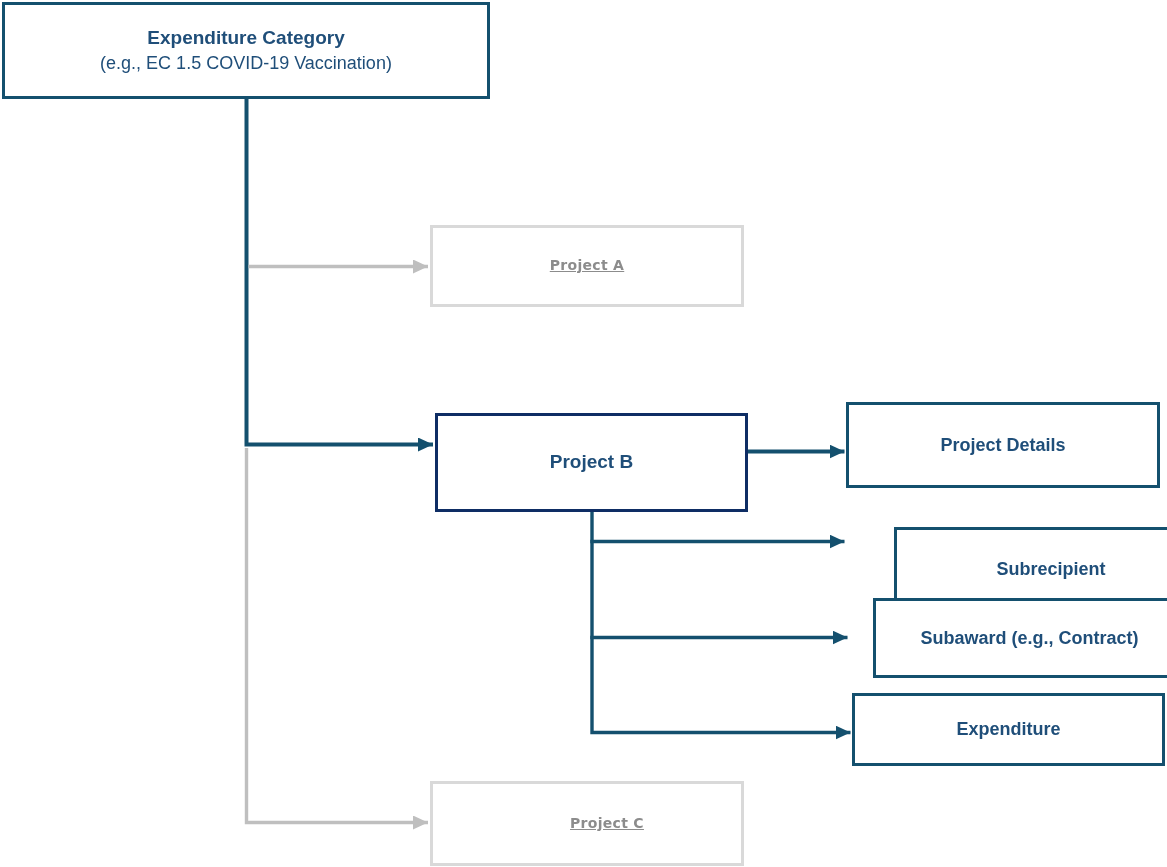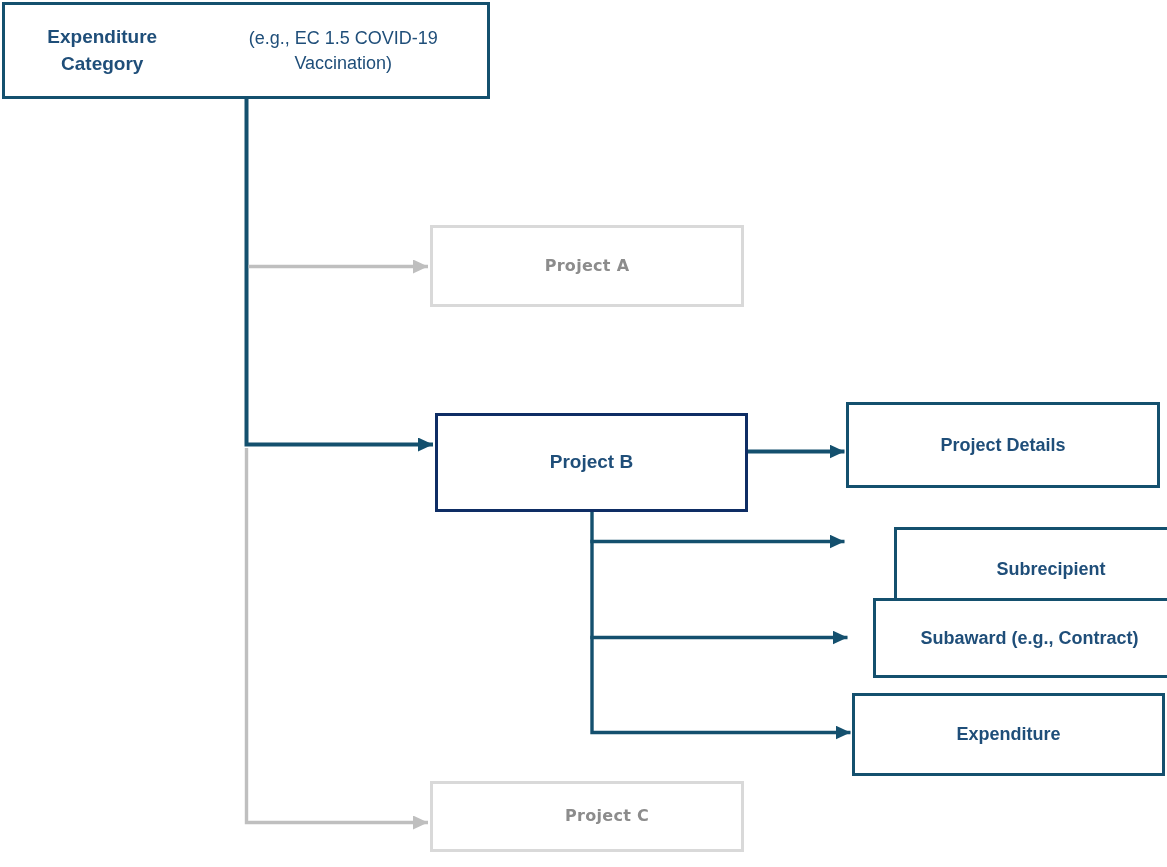--- a/index.html
+++ b/index.html
@@ -19,44 +19,44 @@
     overflow:hidden;
   }
   svg.connectors{
     position:absolute;left:0;top:0;
     width:1167px;height:867px;
     z-index:1;
   }
   .node{
     position:absolute;
     box-sizing:border-box;
-    display:flex;
+    display:flex;flex-direction:column;
     justify-content:center;align-items:center;
     text-align:center;
     background:#ffffff;
     z-index:2;
   }
   .node.dark{border:3px solid var(--teal);color:var(--textblue);}
   .node.navy{border:3px solid var(--navy);color:var(--textblue);}
   .node.muted{border:3px solid var(--graybrd);color:var(--graytxt);}
   .node .title{font-weight:bold;font-size:19px;line-height:1.38;}
   .node .subtitle{font-size:18px;line-height:1.38;}
   .node.small-label .title{font-size:18px;text-align:right;}
   .node.muted .title{
     font-family:"DejaVu Sans", sans-serif;
-    font-size:16px;letter-spacing:0.3px;
+    font-size:14px;letter-spacing:0.3px;text-decoration:underline;
   }
   #n-ec{left:2px;top:2px;width:488px;height:97px;}
   #n-pa{left:430px;top:225px;width:314px;height:82px;}
   #n-pb{left:435px;top:393px;width:313px;height:99px;padding:0 27px;margin-top:20px;}
-  #n-pc{left:430px;top:781px;width:314px;height:71px;padding-left:40px;}
+  #n-pc{left:430px;top:781px;width:314px;height:85px;padding-left:40px;}
   #n-pd{left:846px;top:402px;width:314px;height:86px;}
   #n-sr{left:894px;top:499px;width:314px;height:84px;margin-top:28px;}
   #n-sa{left:849px;top:598px;width:313px;height:80px;margin-left:24px;}
-  #n-ex{left:852px;top:693px;width:313px;height:83px;}
+  #n-ex{left:852px;top:693px;width:313px;height:73px;}
 </style>
 </head>
 <body>
 
 <div class="canvas">
 
   <svg class="connectors" viewBox="0 0 1167 867" xmlns="http://www.w3.org/2000/svg">
     <defs>
       <marker id="arrDark" markerUnits="userSpaceOnUse" markerWidth="16" markerHeight="14" refX="15" refY="7" orient="auto">
         <path d="M0,0 L15,7 L0,14 Z" fill="#14506E"></path>

